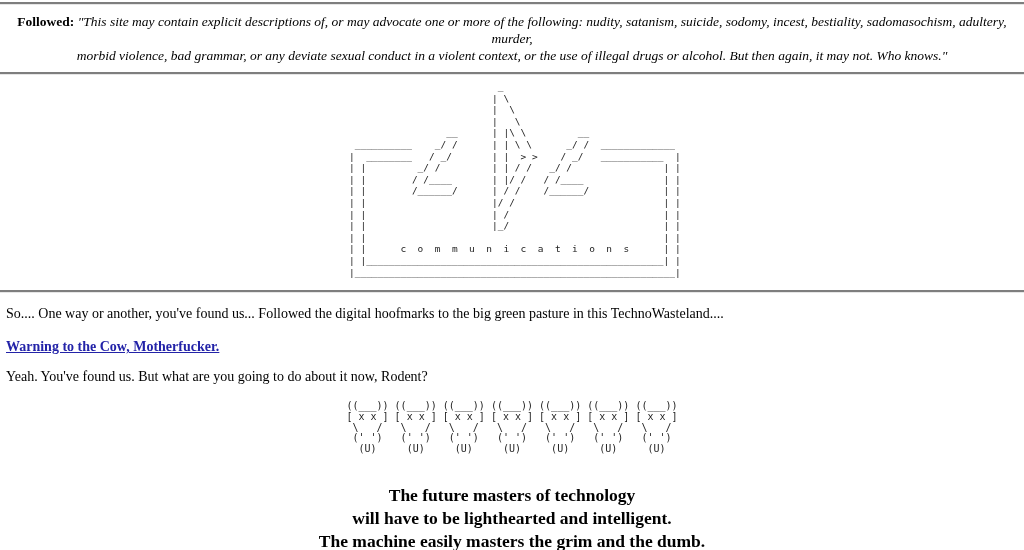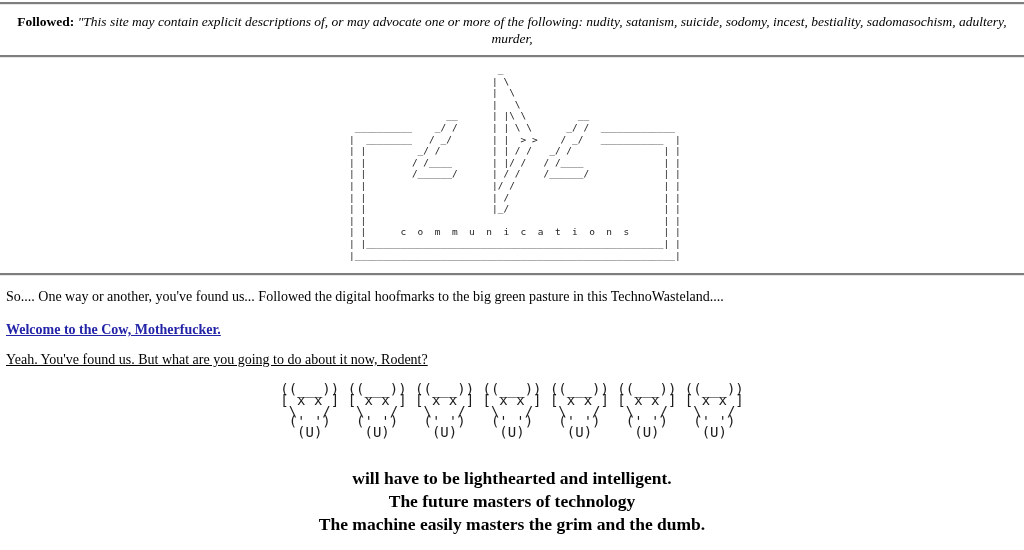--- a/index.html
+++ b/index.html
@@ -20,41 +20,42 @@
     text-align:center; font-size:13.5px; line-height:17px;
     margin:9px 6px 0 6px;
   }
   .warning i { font-style:italic; }
   pre.ascii {
     font-family:"DejaVu Sans Mono","Liberation Mono",monospace;
     color:#1c1c1c; white-space:pre; margin:0 auto;
     width:-moz-fit-content; width:fit-content;
   }
   pre.logo { font-size:9.5px; line-height:11.6px; margin-top:7px; }
-  pre.cows { font-size:14px; line-height:10.8px; margin-top:16px; }
+  pre.cows { font-size:10px; line-height:10.8px; margin-top:16px; }
   .so { margin:14px 6px 0 6px; }
   .link-row { margin:17px 6px 0 6px; }
   .link-row a {
     font-weight:bold; text-decoration:underline;
     color:var(--link-color,#2323a8); cursor:pointer;
   }
-  .yeah { margin:14px 6px 0 6px;text-decoration:underline; }
+  .yeah { margin:14px 6px 0 6px; }
   .quote {
     text-align:center; font-weight:bold;
     font-size:17.5px; line-height:23px; margin-top:29px;
   }
 </style>
 </head>
 <body>
 
 <hr class="top">
 
 <p class="warning">
   <b>Followed:</b>
   <i>"This site may contain explicit descriptions of, or may advocate one or more of the following: nudity, satanism, suicide, sodomy, incest, bestiality, sadomasochism, adultery, murder,</i><br>
+  <i>morbid violence, bad grammar, or any deviate sexual conduct in a violent context, or the use of illegal drugs or alcohol. But then again, it may not. Who knows."</i>
 </p>
 
 <hr class="below-warning">
 
 <pre class="ascii logo">                           _
                           | \
                           |  \
                           |   \
                   __      | |\ \         __
   __________    _/ /      | | \ \      _/ /  _____________
@@ -67,28 +68,28 @@
  | |                      |_/                           | |
  | |                                                    | |
  | |      c  o  m  m  u  n  i  c  a  t  i  o  n  s      | |
  | |____________________________________________________| |
  |________________________________________________________|</pre>
 
 <hr class="below-logo">
 
 <p class="so">So.... One way or another, you've found us... Followed the digital hoofmarks to the big green pasture in this TechnoWasteland....</p>
 
-<p class="link-row"><a href="#">Welcome to the Cow, Motherfucker.</a></p>
+<p class="link-row"><a href="#">Warning to the Cow, Motherfucker.</a></p>
 
 <p class="yeah">Yeah. You've found us. But what are you going to do about it now, Rodent?</p>
 
 <pre class="ascii cows">((___)) ((___)) ((___)) ((___)) ((___)) ((___)) ((___))
 [ x x ] [ x x ] [ x x ] [ x x ] [ x x ] [ x x ] [ x x ]
  \   /   \   /   \   /   \   /   \   /   \   /   \   / 
  (' ')   (' ')   (' ')   (' ')   (' ')   (' ')   (' ') 
   (U)     (U)     (U)     (U)     (U)     (U)     (U)  </pre>
 
 <div class="quote">
+  <div>The future masters of technology</div>
   <div>will have to be lighthearted and intelligent.</div>
-  <div>The future masters of technology</div>
   <div>The machine easily masters the grim and the dumb.</div>
 
 </div>
 
 </body></html>

